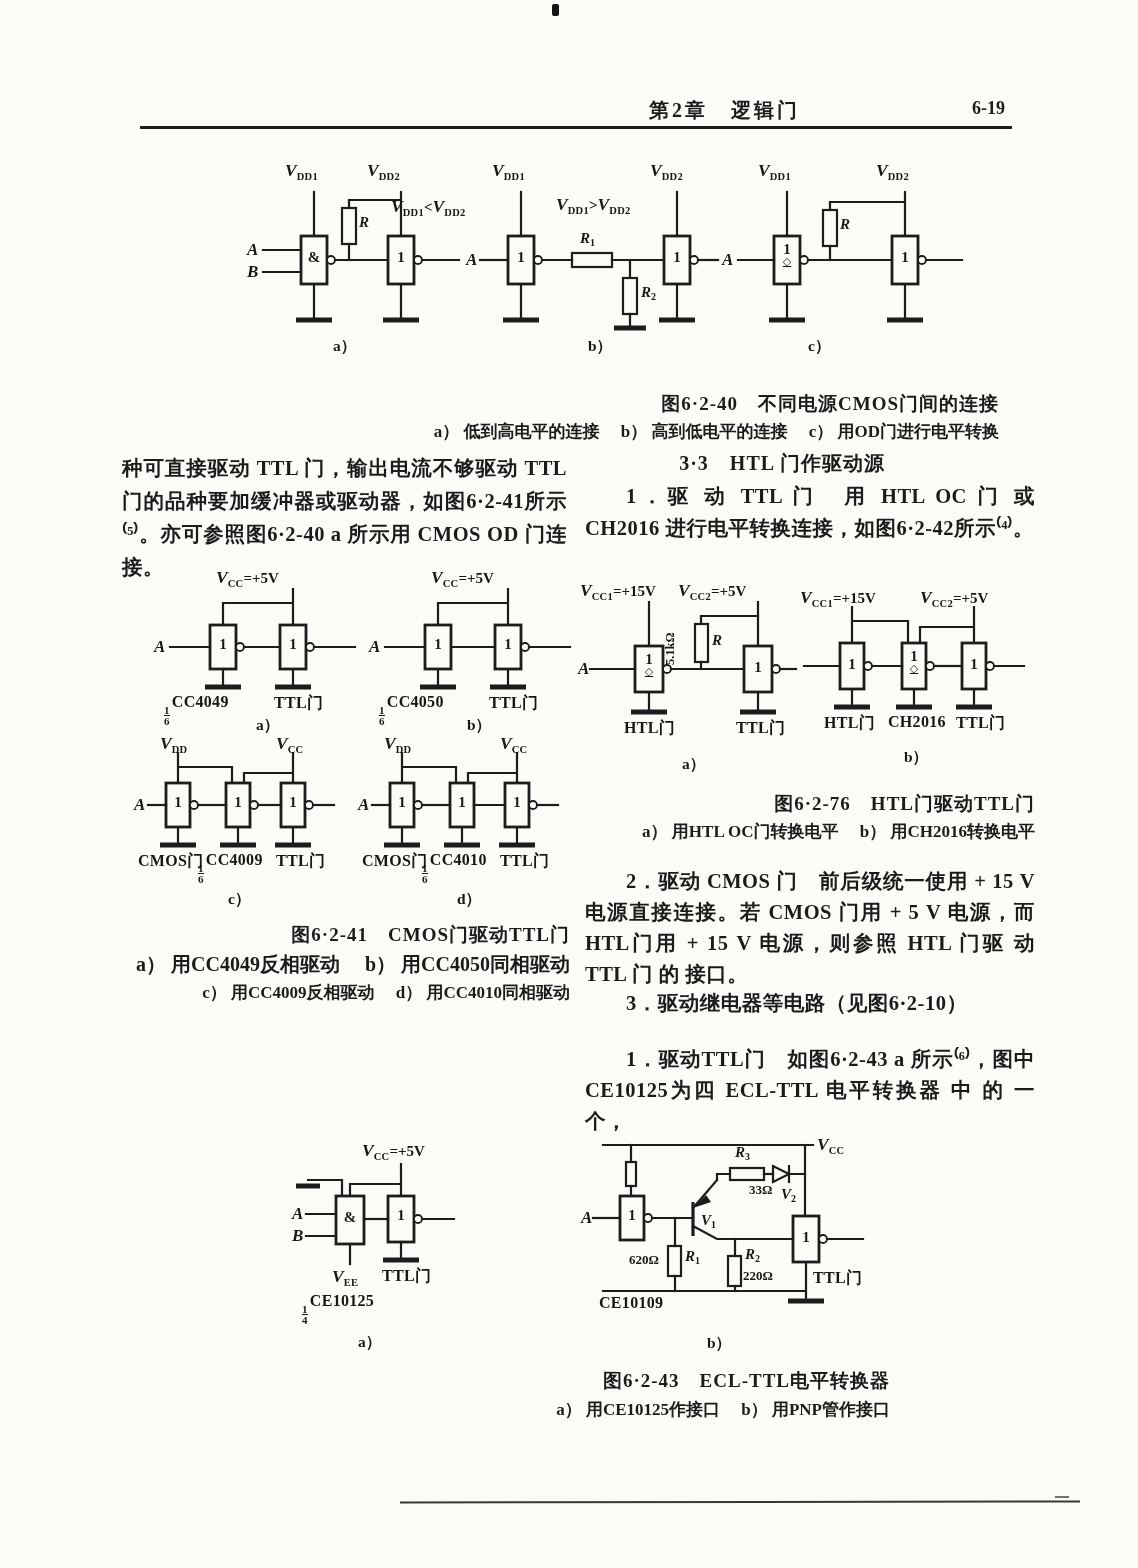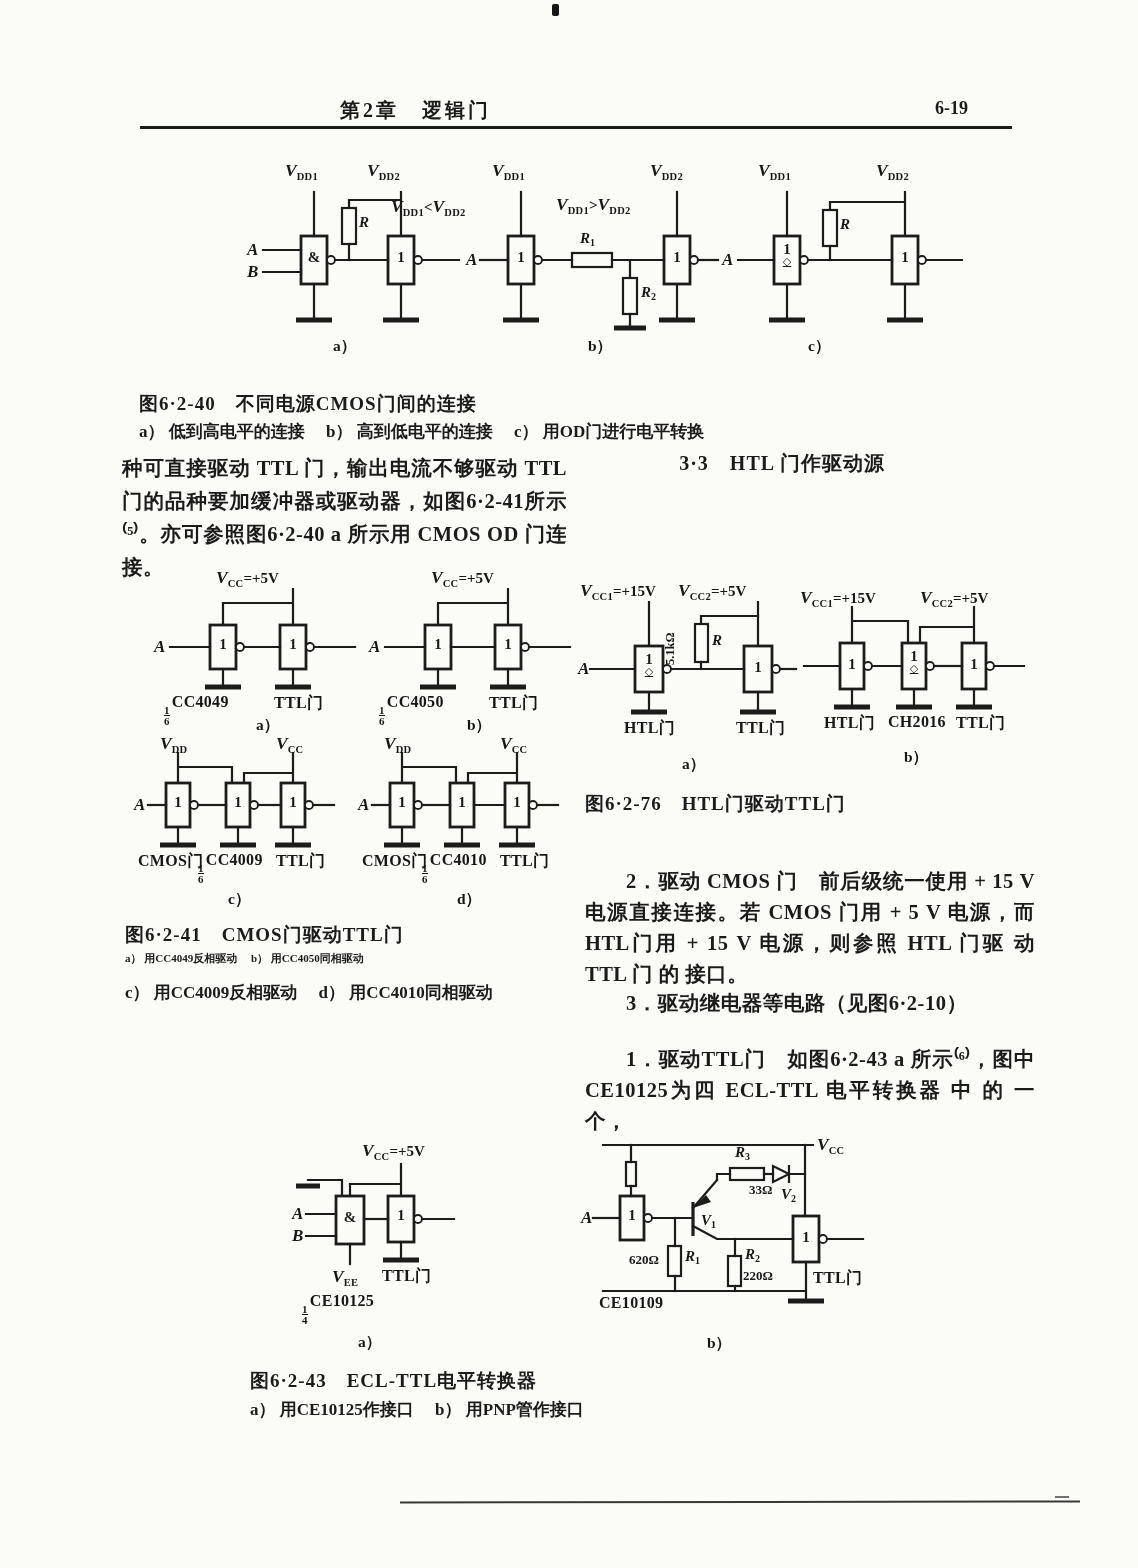--- a/index.html
+++ b/index.html
@@ -1,17 +1,17 @@
 <!DOCTYPE html>
 <html><head>
 <meta charset="utf-8">
 <style>
   html,body{margin:0;padding:0;background:#e8e8e4}
   .page{position:relative;width:1138px;height:1568px;background:#fbfbf8;margin:0 auto;overflow:hidden;color:#1b1b1b}
-  .cap{position:absolute;text-align:left;font-family:"Liberation Serif",serif;font-weight:bold;color:#1b1b1b;white-space:nowrap}
+  .cap{position:absolute;text-align:right;font-family:"Liberation Serif",serif;font-weight:bold;color:#1b1b1b;white-space:nowrap}
   .para{position:absolute;text-align:justify;font-family:"Liberation Serif",serif;font-weight:bold;color:#1b1b1b;font-size:20.5px;line-height:33px;letter-spacing:.5px}
   .h-rule{position:absolute;background:#1c1c1c}
   .fig{position:absolute}
   .fig svg{position:absolute;left:0;top:0;overflow:visible}
   .fig svg .w{stroke:#1c1c1c;stroke-width:2.2;fill:none;stroke-linecap:square}
   .fig svg .bx{stroke:#1c1c1c;stroke-width:2.8;fill:none}
   .fig svg .rb{stroke:#1c1c1c;stroke-width:2.2;fill:none}
   .fig svg .bb{stroke:#1c1c1c;stroke-width:1.8;fill:#fbfbf8}
   .fig svg .g{stroke:#1c1c1c;stroke-width:5;fill:none}
   .fig svg .tb{stroke:#1c1c1c;stroke-width:3.2;fill:none}
@@ -125,20 +125,21 @@
     <span class="lab gl" style="left:180px;top:98px;width:26px">1</span>
     <span class="lab tg" style="left:96px;top:184px">c）</span>
   </div>
 
   <div class="cap" style="left:139px;top:391px;width:860px;font-size:19px;letter-spacing:1px">图6·2-40　不同电源CMOS门间的连接</div>
   <div class="cap" style="left:139px;top:420px;width:860px;font-size:17px">a） 低到高电平的连接　 b） 高到低电平的连接　 c） 用OD门进行电平转换</div>
 
   <div class="para" style="left:122px;top:452px;width:445px">种可直接驱动 TTL 门，输出电流不够驱动 TTL 门的品种要加缓冲器或驱动器，如图6·2-41所示⁽⁵⁾。亦可参照图6·2-40 a 所示用 CMOS OD 门连 接。</div>
 
   <div class="cap" style="left:585px;top:450px;width:300px;text-align:right;font-size:20px;letter-spacing:1px">3·3　HTL 门作驱动源</div>
+  <div class="para" style="left:585px;top:480px;width:450px;text-indent:2em;line-height:32px">1．驱 动 TTL 门　用 HTL OC 门 或 CH2016 进行电平转换连接，如图6·2-42所示⁽⁴⁾。</div>
 
   <div class="fig" style="left:150px;top:567px;width:212px;height:165px">
     <svg width="212" height="165">
       <path class="w" d="M143,22 V36 M73,36 H143 M73,36 V58 M143,36 V58"></path>
       <rect class="bx" x="60" y="58" width="26" height="44"></rect>
       <path class="w" d="M20,80 H60"></path>
       <circle class="bb" cx="90" cy="80" r="4"></circle>
         <path class="w" d="M94,80 H130"></path>
       <rect class="bx" x="130" y="58" width="26" height="44"></rect>
       <circle class="bb" cx="160" cy="80" r="4"></circle>
@@ -239,21 +240,21 @@
     <span class="lab pn" style="left:0px;top:118px">CMOS门</span>
     <span class="lab pn" style="left:60px;top:118px"><span class="frac">
           <span>1</span>
           <span class="fd">6</span>
         </span><span>CC4010</span></span>
     <span class="lab pn" style="left:138px;top:118px">TTL门</span>
     <span class="lab tg" style="left:95px;top:156px">d）</span>
   </div>
 
   <div class="cap" style="left:125px;top:922px;width:445px;font-size:19px;letter-spacing:1px">图6·2-41　CMOS门驱动TTL门</div>
-  <div class="cap" style="left:125px;top:951px;width:445px;font-size:11px">a） 用CC4049反相驱动　 b） 用CC4050同相驱动</div>
+  <div class="cap" style="left:125px;top:951px;width:445px;font-size:20px">a） 用CC4049反相驱动　 b） 用CC4050同相驱动</div>
   <div class="cap" style="left:125px;top:981px;width:445px;font-size:17px">c） 用CC4009反相驱动　 d） 用CC4010同相驱动</div>
 
 
   <div class="fig" style="left:580px;top:578px;width:218px;height:200px">
     <svg width="218" height="200">
       <path class="w" d="M69,24 V68 M178,24 V68"></path>
       <rect class="bx" x="55" y="68" width="28" height="46"></rect>
       <path class="w" d="M10,91 H55"></path>
       <circle class="bb" cx="87" cy="91" r="4"></circle>
         <path class="w" d="M91,91 H164"></path>
@@ -300,20 +301,21 @@
     <span class="lab gl" style="left:42px;top:72px;width:24px">1</span>
     <span class="lab gl" style="left:104px;top:64px;width:24px"><span>1</span><span class="d">◇</span></span>
     <span class="lab gl" style="left:164px;top:72px;width:24px">1</span>
     <span class="lab pn" style="left:26px;top:128px">HTL门</span>
     <span class="lab pn" style="left:90px;top:128px">CH2016</span>
     <span class="lab pn" style="left:158px;top:128px">TTL门</span>
     <span class="lab tg" style="left:106px;top:162px">b）</span>
   </div>
 
   <div class="cap" style="left:585px;top:791px;width:450px;font-size:19px;letter-spacing:1px">图6·2-76　HTL门驱动TTL门</div>
+  <div class="cap" style="left:585px;top:820px;width:450px;font-size:17px">a） 用HTL OC门转换电平　 b） 用CH2016转换电平</div>
 
   <div class="para" style="left:585px;top:866px;width:450px;text-indent:2em;line-height:31px">2．驱动 CMOS 门　前后级统一使用 + 15 V 电源直接连接。若 CMOS 门用 + 5 V 电源，而HTL门用 + 15 V 电源，则参照 HTL 门驱 动 TTL 门 的 接口。</div>
   <div class="para" style="left:585px;top:988px;width:450px;text-indent:2em;line-height:31px">3．驱动继电器等电路（见图6·2-10）</div>
   <div class="para" style="left:585px;top:1044px;width:450px;text-indent:2em;line-height:31px">1．驱动TTL门　如图6·2-43 a 所示⁽⁶⁾，图中CE10125为四 ECL-TTL 电平转换器 中 的 一 个，</div>
 
   <div class="fig" style="left:292px;top:1140px;width:245px;height:220px">
     <svg width="245" height="220">
       <path class="w" d="M109,24 V56 M58,44 H109 M58,44 V56"></path>
       <path class="w" d="M50,56 V40 H16"></path>
         <path class="g" d="M4,46 H28"></path>

